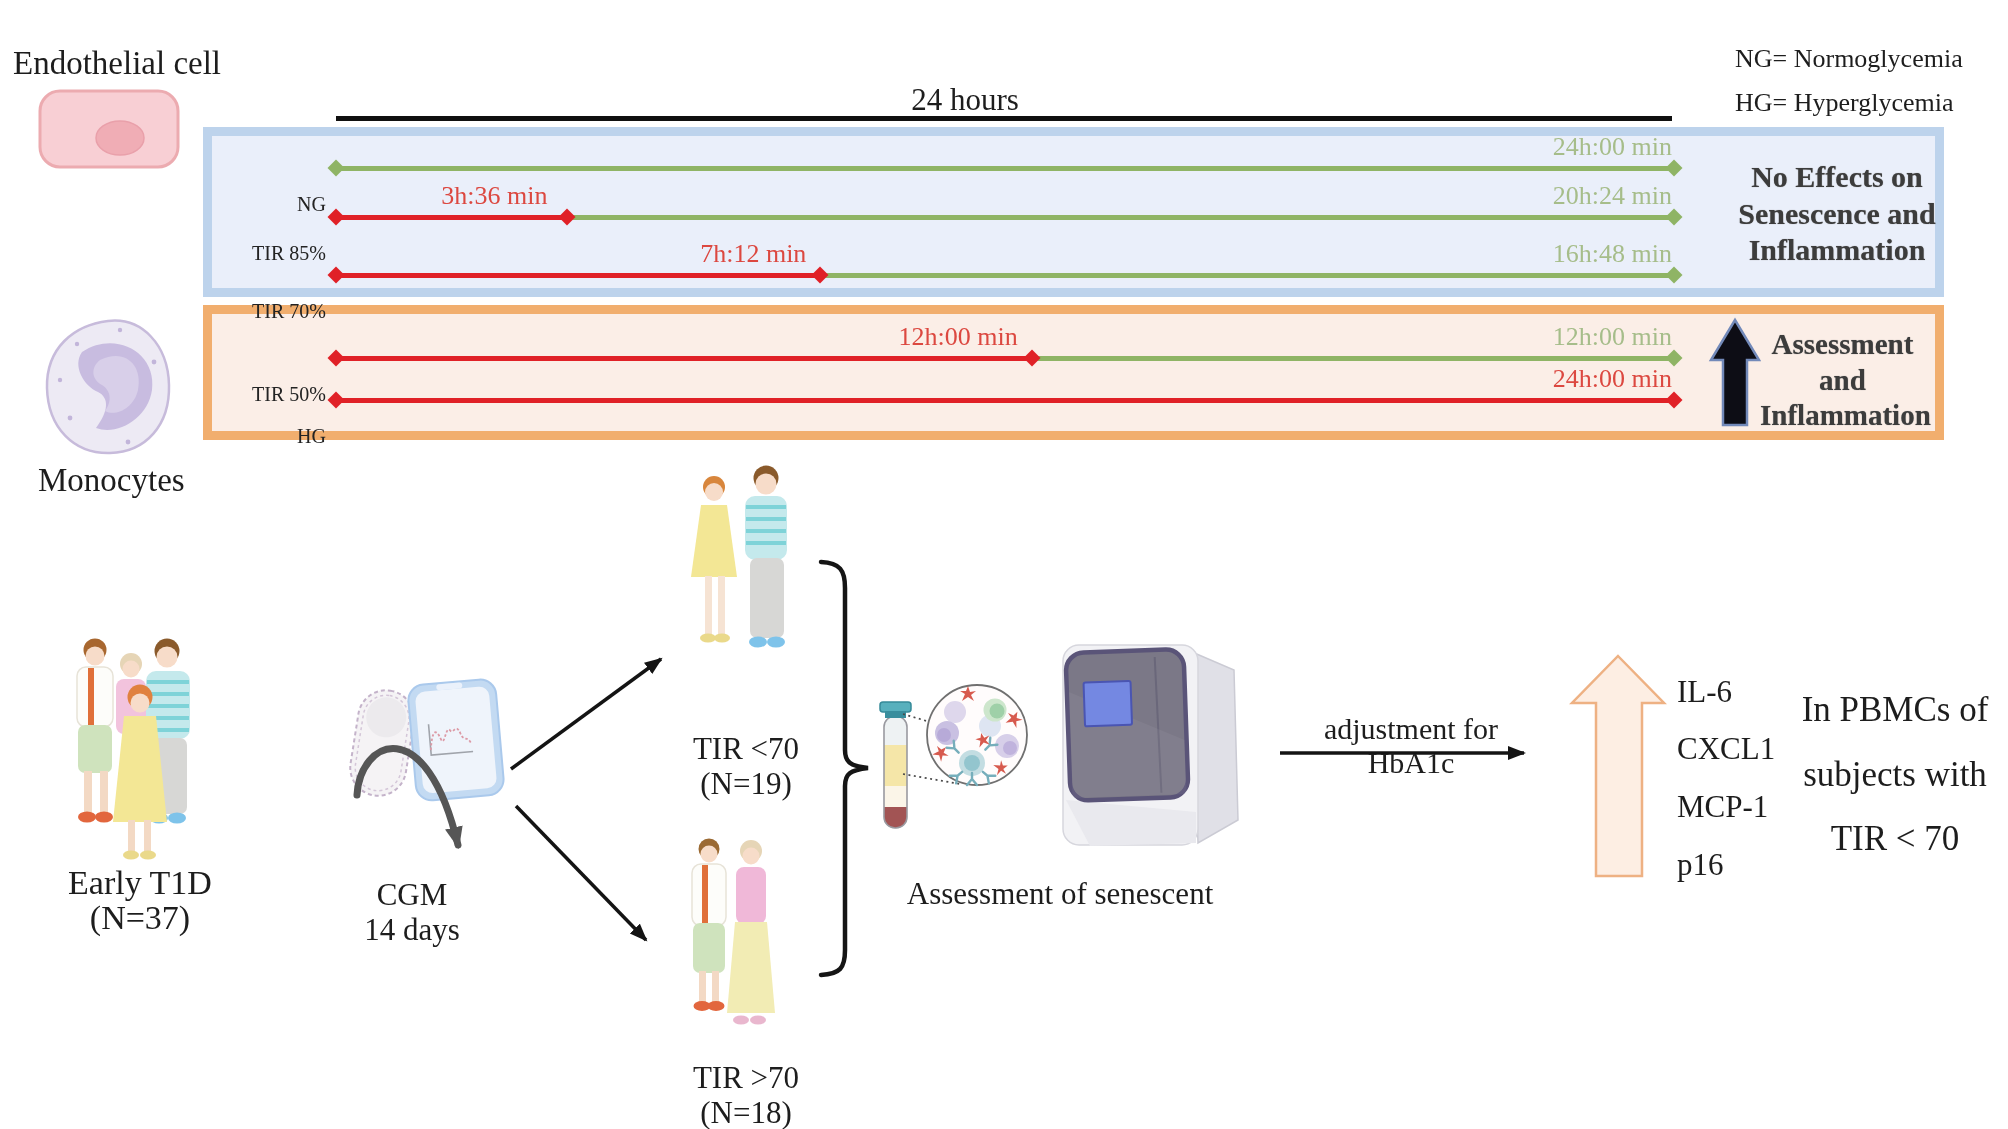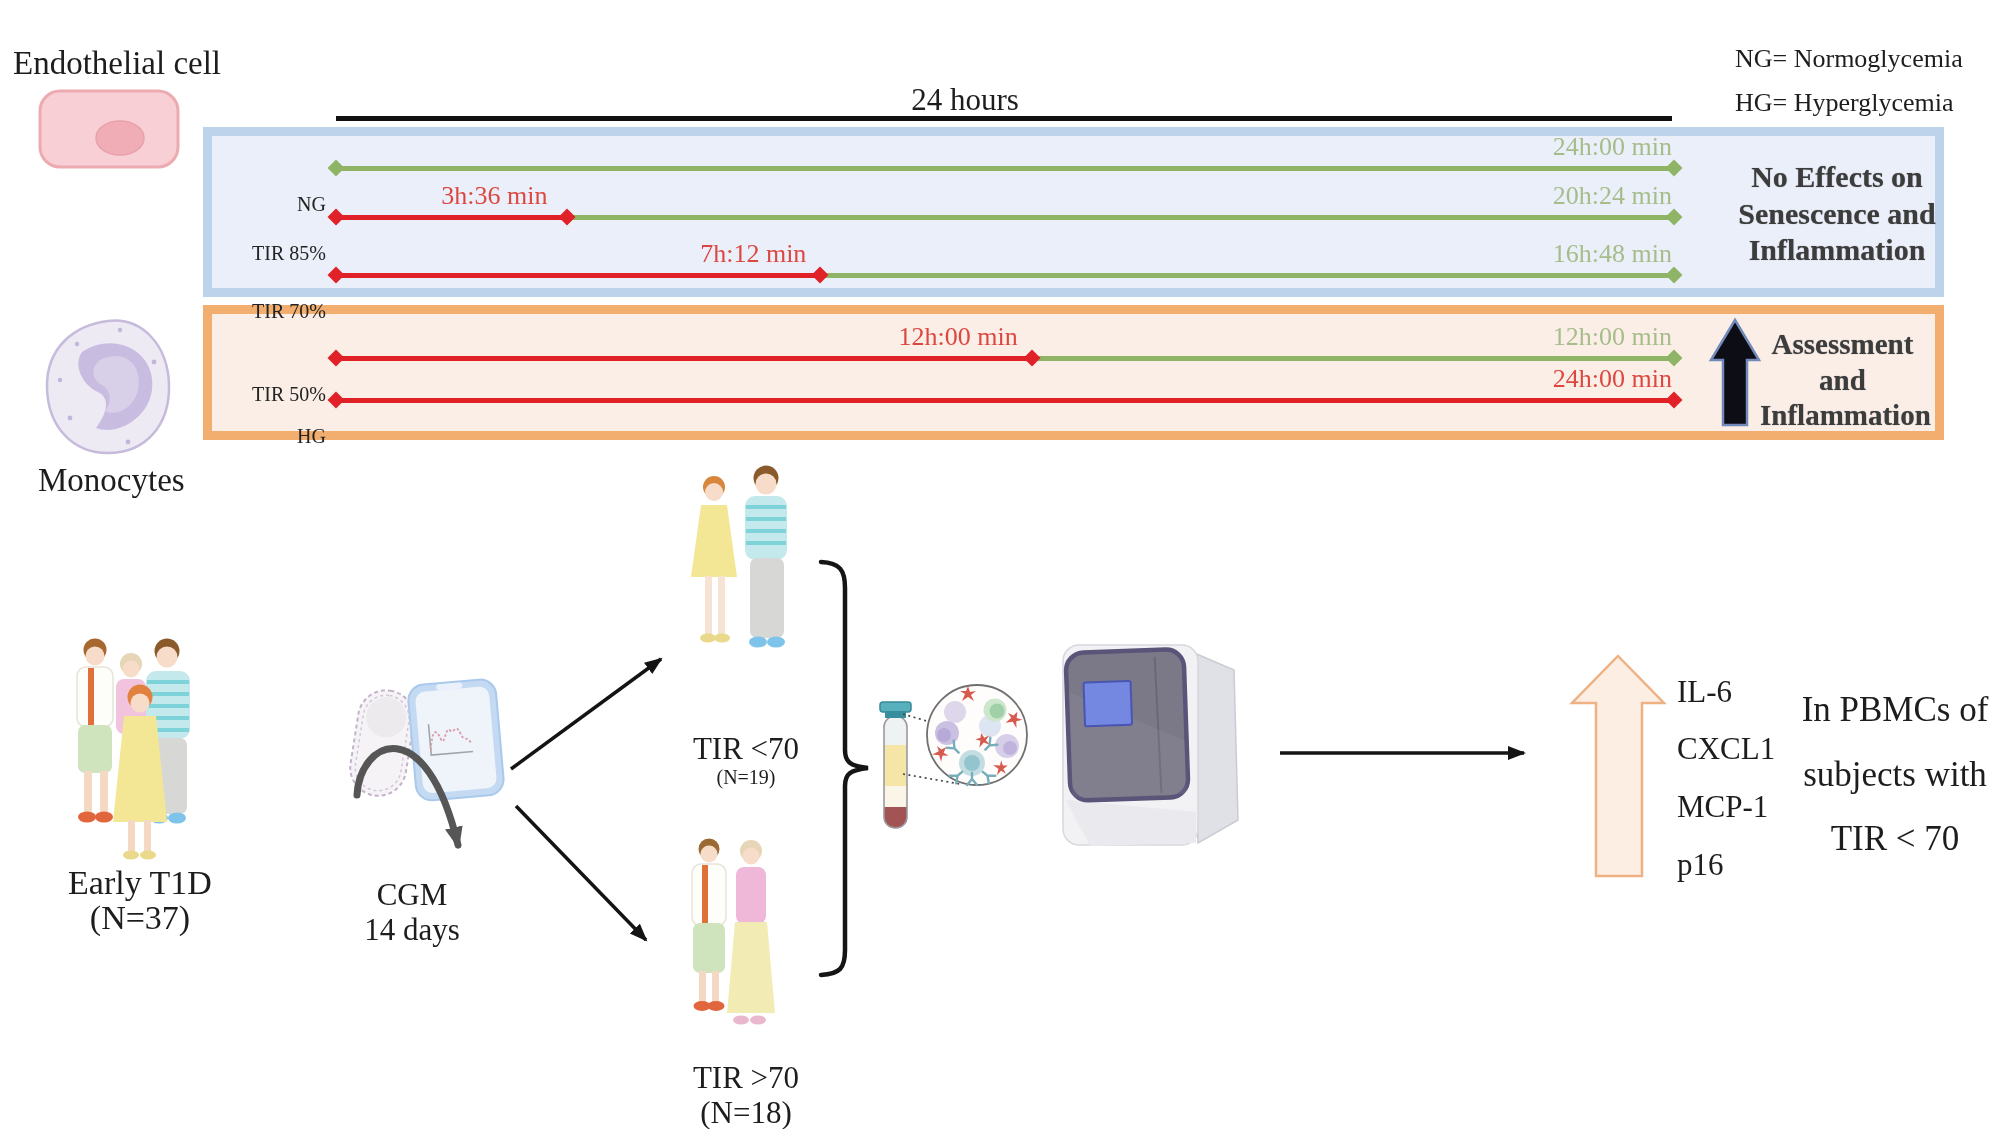--- a/index.html
+++ b/index.html
@@ -307,26 +307,28 @@
     <div class="end-label red-t">24h:00 min</div>
   </div>
 
   <div class="txt z5 ctr" style="left:40px;top:864px;width:200px;font-size:34px;">Early T1D</div>
   <div class="txt z5 ctr" style="left:40px;top:899px;width:200px;font-size:34px;">(N=37)</div>
 
   <div class="txt z5 ctr" style="left:352px;top:877px;width:120px;font-size:31px;text-align:center;">CGM</div>
   <div class="txt z5 ctr" style="left:352px;top:912px;width:120px;font-size:31px;">14 days</div>
 
   <div class="txt z5 ctr" style="left:671px;top:731px;width:150px;font-size:31px;">TIR &lt;70</div>
-  <div class="txt z5 ctr" style="left:671px;top:766px;width:150px;font-size:20px;">(N=19)</div>
+  <div class="txt z5 ctr" style="left:671px;top:766px;width:150px;font-size:31px;">(N=19)</div>
 
   <div class="txt z5 ctr" style="left:671px;top:1060px;width:150px;font-size:31px;">TIR &gt;70</div>
   <div class="txt z5 ctr" style="left:671px;top:1095px;width:150px;font-size:31px;">(N=18)</div>
 
-
+  <div class="txt z5 ctr" style="left:885px;top:876px;width:350px;font-size:31px;">Assessment of senescent</div>
+
+  <div class="txt z5 ctr" style="left:1278px;top:712px;width:266px;font-size:30px;">adjustment for HbA1c</div>
 
   <div class="txt z5" style="left:1677px;top:674px;font-size:31px;">IL-6</div>
   <div class="txt z5" style="left:1677px;top:731px;font-size:31px;">CXCL1</div>
   <div class="txt z5" style="left:1677px;top:789px;font-size:31px;">MCP-1</div>
   <div class="txt z5" style="left:1677px;top:847px;font-size:31px;">p16</div>
 
   <div class="txt z5 ctr" style="left:1782px;top:690px;width:226px;font-size:35px;">In PBMCs of</div>
   <div class="txt z5 ctr" style="left:1782px;top:755px;width:226px;font-size:35px;">subjects with</div>
   <div class="txt z5 ctr" style="left:1782px;top:819px;width:226px;font-size:35px;">TIR &lt; 70</div>
 

